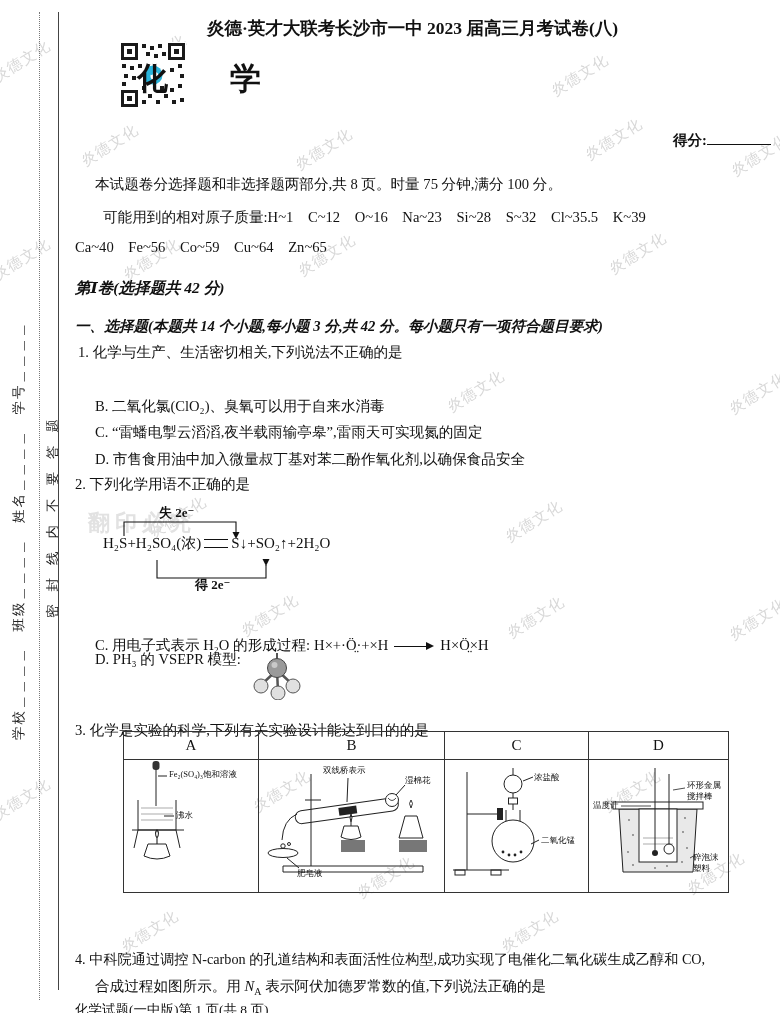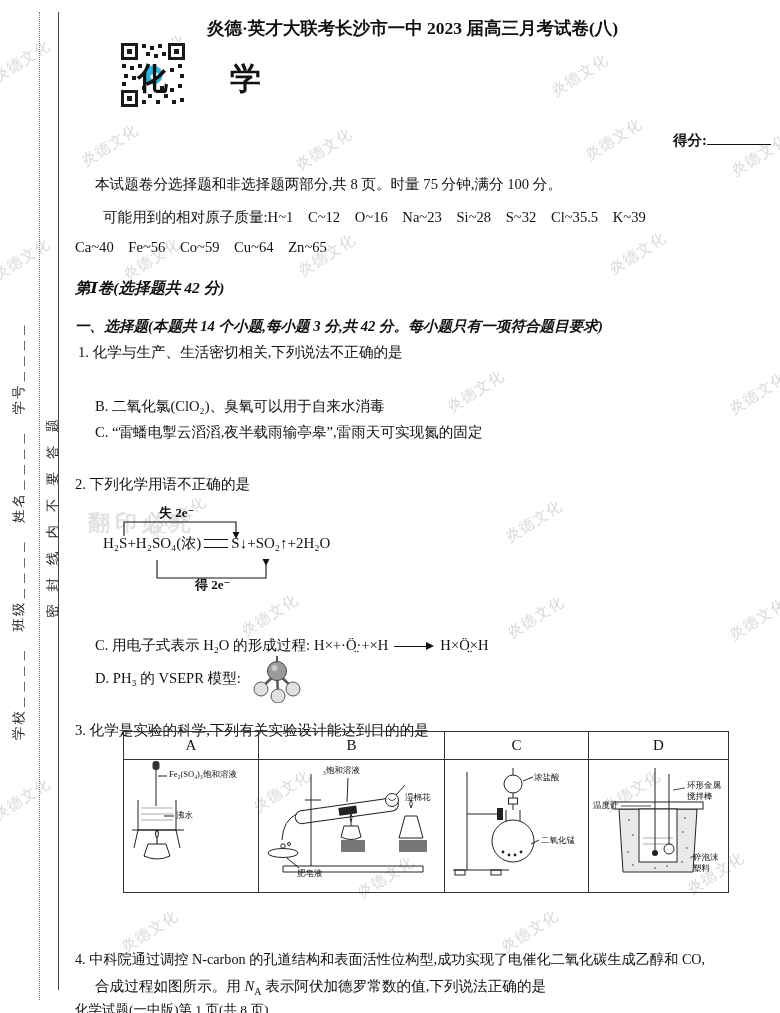--- a/index.html
+++ b/index.html
@@ -36,21 +36,21 @@
   .t-part{top:302px;left:0;}
   .t-q1{top:328px;left:3px;}
   .t-q1a{top:355px;left:20px;}
   .t-q1b{top:382px;left:20px;}
   .t-q1c{top:408px;left:20px;}
   .t-q1d{top:435px;left:20px;}
   .t-q2{top:460px;left:0;}
   .t-q2a{top:486px;left:20px;}
   .t-q2b{top:593px;left:20px;}
   .t-q2c{top:621px;left:20px;}
-  .t-q2d{top:650px;left:20px;height:56px;display:flex;align-items:center;}
+  .t-q2d{top:650px;left:20px;height:56px;display:flex;align-items:flex-start;}
   .t-q3{top:706px;left:0;}
   .t-q4a{top:936px;left:0;font-size:14.2px;}
   .t-q4b{top:962px;left:20px;}
   .t-footer{top:987px;font-size:13.5px;}
   .na-n{font-style:italic;}
   sub{font-size:0.68em;}
   
   .bridge{position:absolute;left:28px;top:506px;width:370px;height:92px;font-size:15px;}
   .bridge-eq{position:absolute;left:0;top:28px;display:flex;align-items:center;white-space:nowrap;}
   .dbond{display:inline-block;width:24px;height:7px;border-top:1.4px solid #111;border-bottom:1.4px solid #111;margin:0 3px;}
@@ -176,20 +176,21 @@
 
     <p class="line t-m1"><span>可能用到的相对原子质量:</span><span>H~1　C~12　O~16　Na~23　Si~28　S~32　Cl~35.5　K~39</span></p>
     <p class="line t-m2 center">Ca~40　Fe~56　Co~59　Cu~64　Zn~65</p>
 
     <p class="line t-vol center bold">第Ⅰ卷(选择题共 42 分)</p>
     <p class="line t-part bold">一、选择题(本题共 14 个小题,每小题 3 分,共 42 分。每小题只有一项符合题目要求)</p>
 
     <p class="line t-q1">1. 化学与生产、生活密切相关,下列说法不正确的是</p>
     <p class="line t-q1b">B. 二氧化氯(ClO₂)、臭氧可以用于自来水消毒</p>
     <p class="line t-q1c">C. “雷蟠电掣云滔滔,夜半载雨输亭皋”,雷雨天可实现氮的固定</p>
+    <p class="line t-q1d">D. 市售食用油中加入微量叔丁基对苯二酚作氧化剂,以确保食品安全</p>
 
     <p class="line t-q2">2. 下列化学用语不正确的是</p>
 
     <div class="bridge">
       <svg width="370" height="92" viewBox="0 0 370 92">
         <path d="M21,30 V16 H133 V27" fill="none" stroke="#111" stroke-width="1.1"></path>
         <polygon points="129.5,26 136.5,26 133,33" fill="#111"></polygon>
         <path d="M54,54 V72 H163 V59" fill="none" stroke="#111" stroke-width="1.1"></path>
         <polygon points="159.5,60 166.5,60 163,53" fill="#111" transform="rotate(180 163 56.5)"></polygon>
       </svg>
@@ -275,22 +276,22 @@
               <rect x="82" y="80" width="24" height="12" fill="#777" stroke="none"></rect>
               <path d="M146,56 h12 l6,22 h-24 z"></path>
               <path d="M152,48 q3,-5 0,-8 q-3,3 0,8" stroke-width="0.9"></path>
               <rect x="140" y="80" width="28" height="12" fill="#777" stroke="none"></rect>
               <path d="M38,54 q-14,6 -15,26"></path>
               <ellipse cx="24" cy="93" rx="15" ry="4.5"></ellipse>
               <circle cx="24" cy="86" r="2.2"></circle>
                   <circle cx="30" cy="84" r="1.5"></circle>
               <path d="M28,98 L40,108"></path>
             </svg>
-            <span class="alabel" style="left:64px;top:5px">₃饱和溶液</span>
-            <span class="alabel" style="left:146px;top:32px">湿棉花</span>
+            <span class="alabel" style="left:64px;top:5px">双线桥表示</span>
+            <span class="alabel" style="left:146px;top:15px">湿棉花</span>
             <span class="alabel" style="left:38px;top:108px">肥皂液</span>
           </div>
         </td>
         <td class="appcell">
           <div class="app">
             <svg width="142" height="132" viewBox="0 0 142 132" stroke="#222" fill="none" stroke-width="1">
               <path d="M22,12 V110"></path>
                   <path d="M8,110 H64"></path>
                   <rect x="10" y="110" width="10" height="5"></rect>
                   <rect x="46" y="110" width="10" height="5"></rect>

